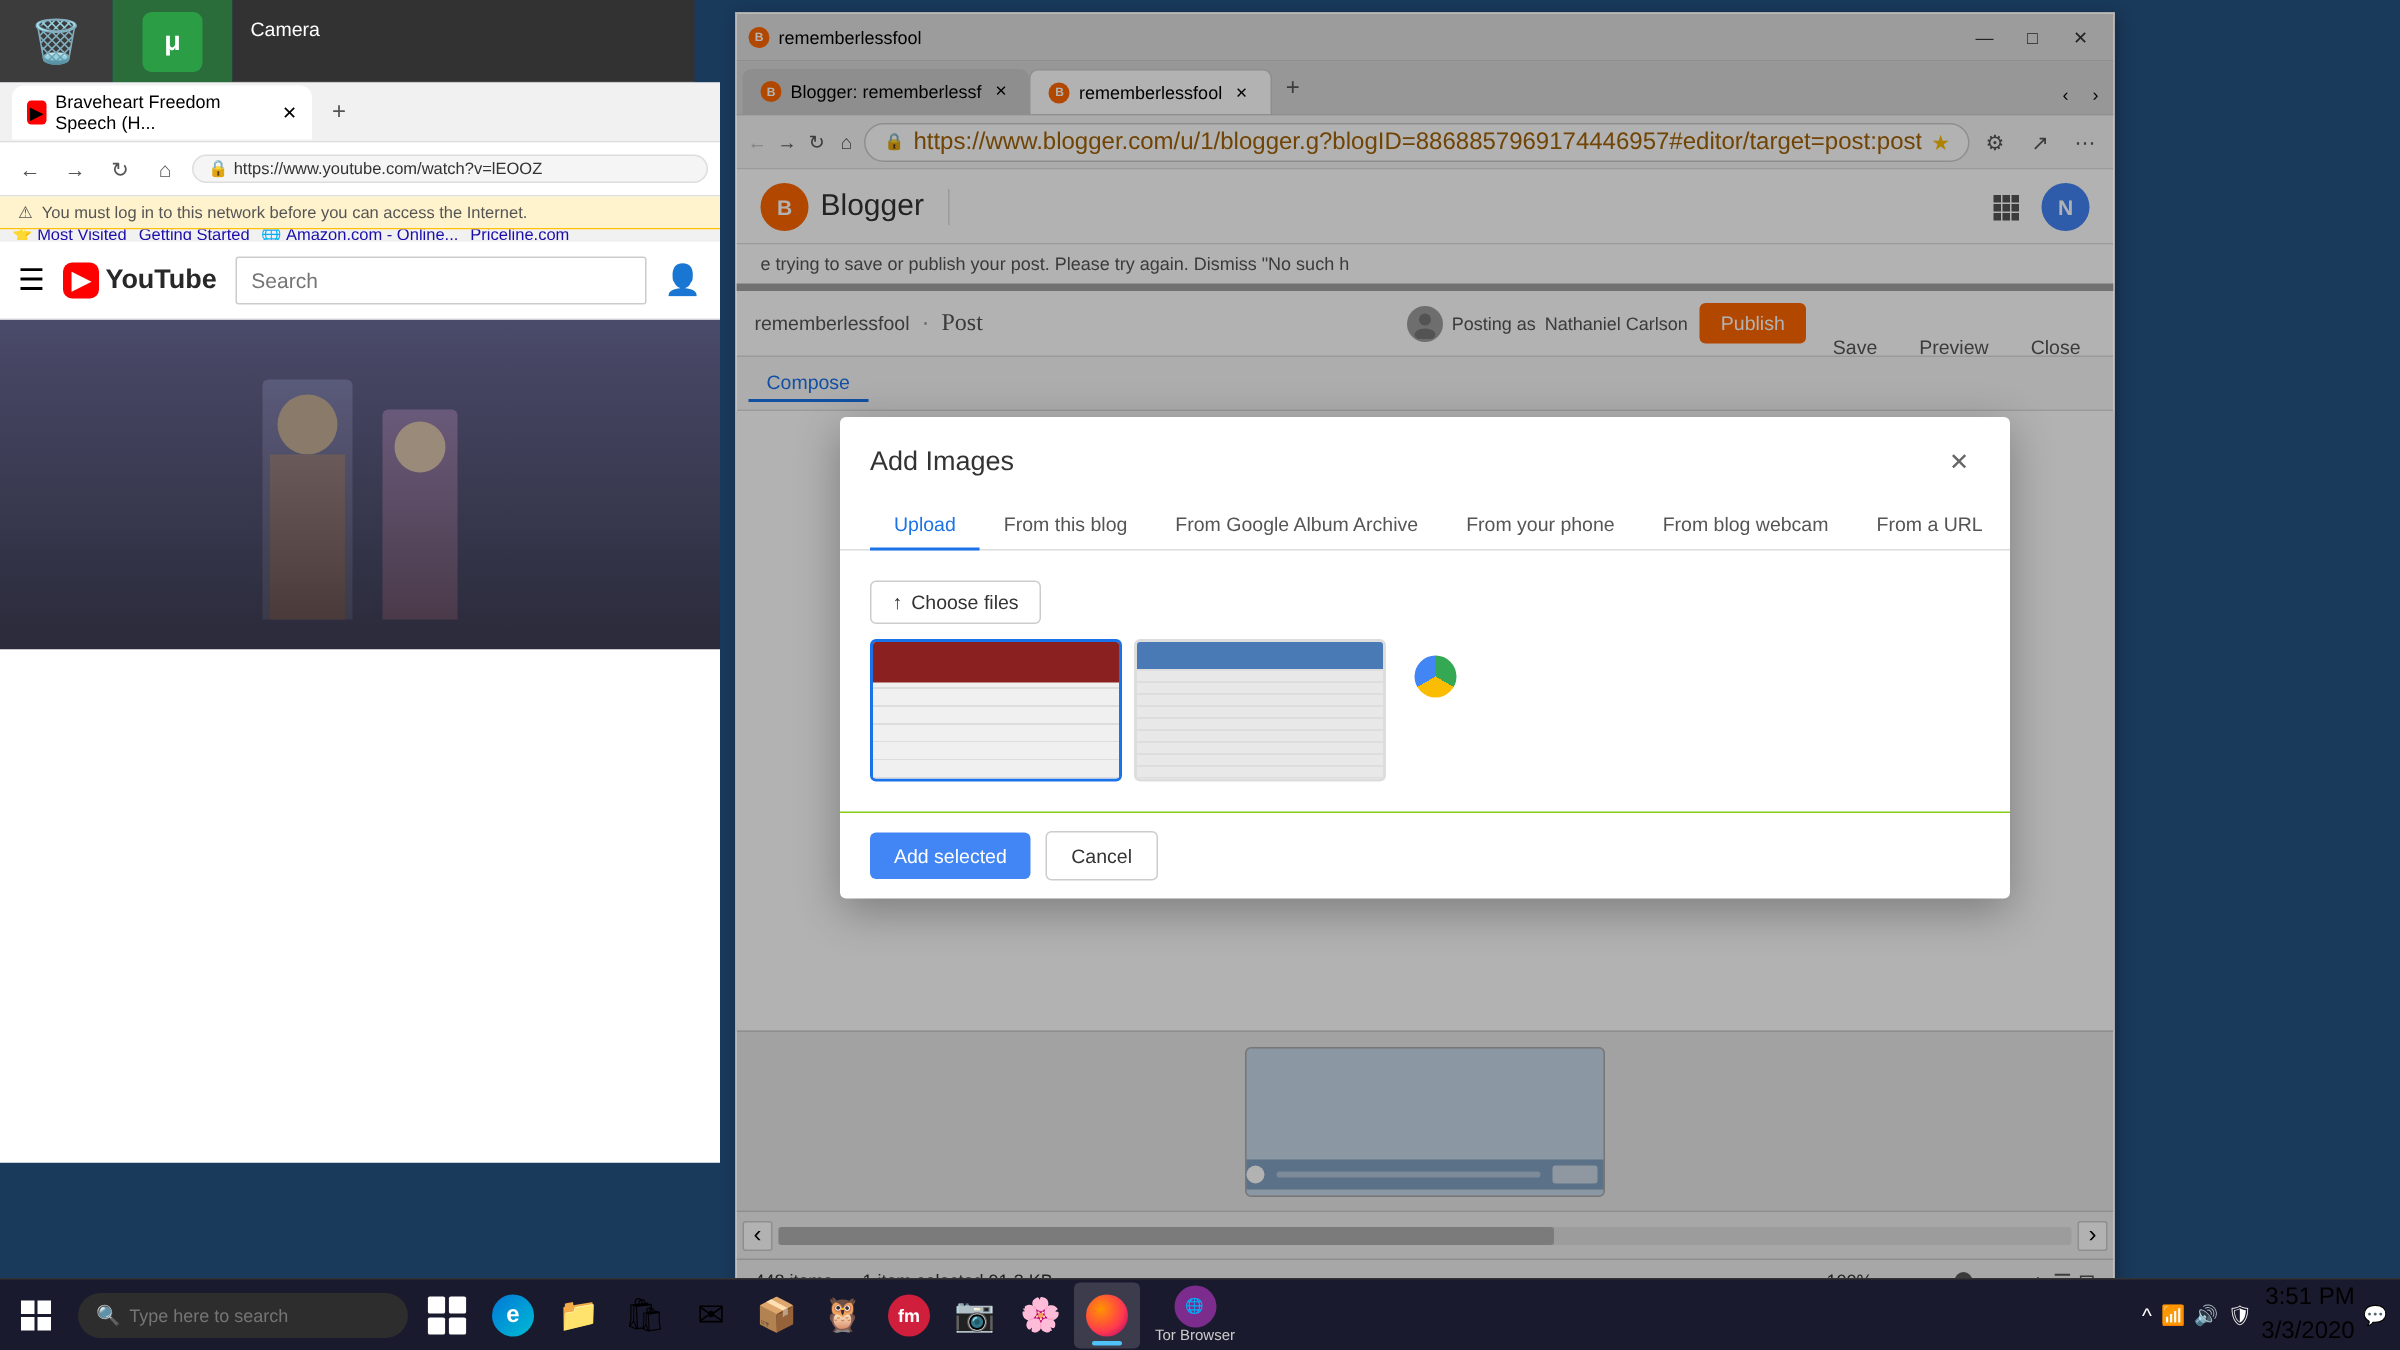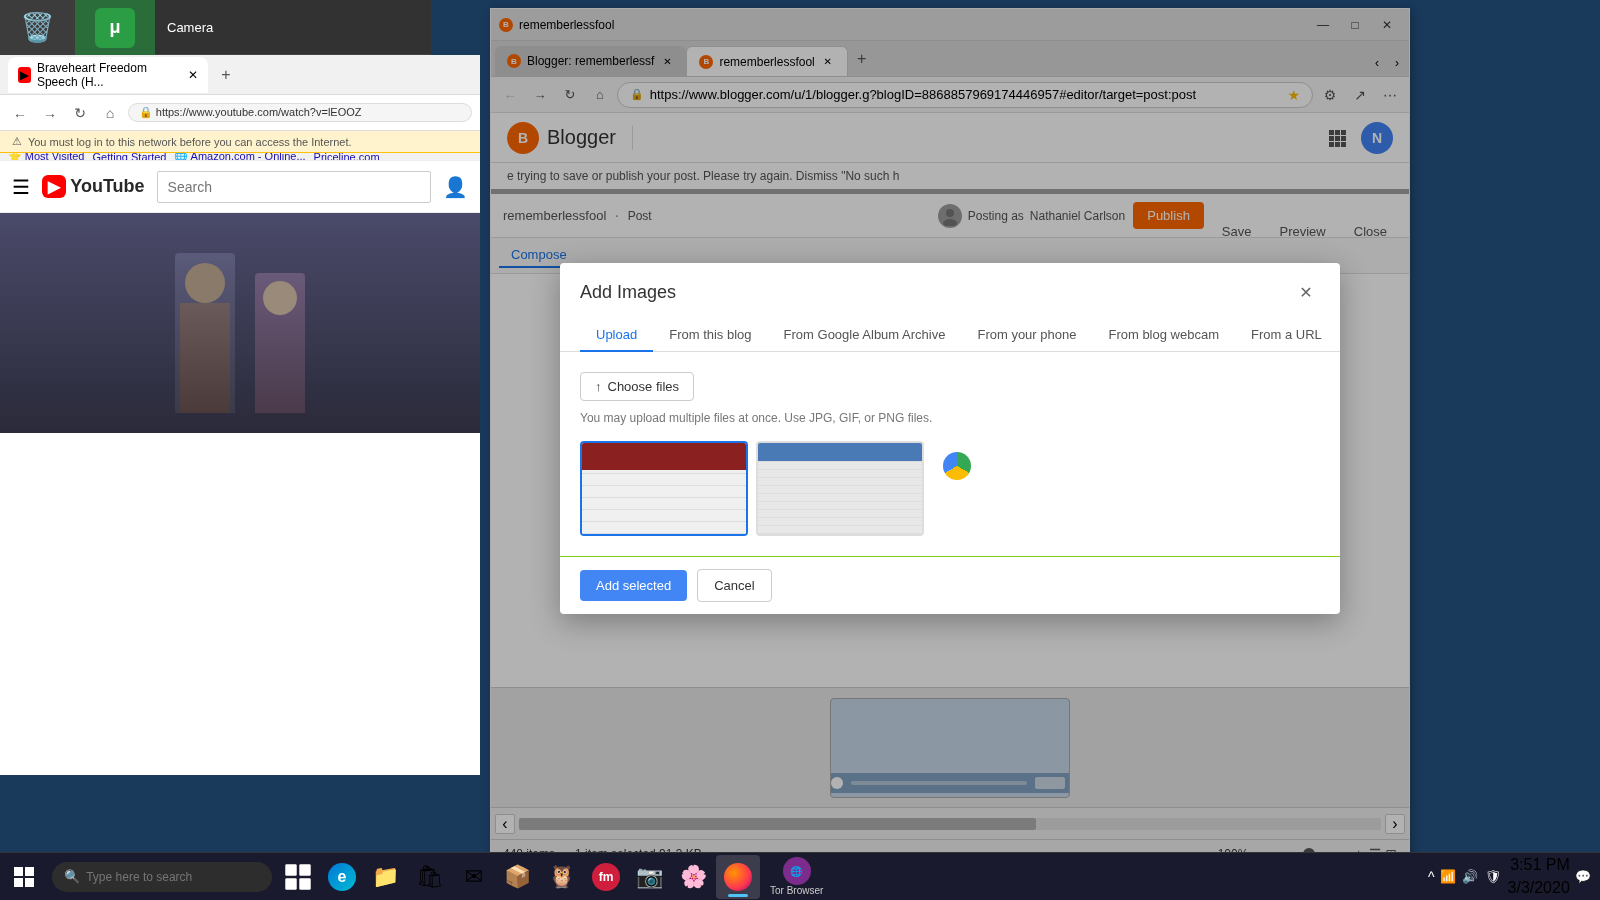--- a/index.html
+++ b/index.html
@@ -390,22 +390,22 @@
       border-radius: 13px;
       padding: 0 12px;
       font-size: 12px;
       background: white;
       display: flex;
       align-items: center;
       gap: 6px;
     }
     .bl-url-text {
       flex: 1;
-      font-size: 13px;
-      color: #000000;
+      font-size: 16px;
+      color: #a16207;
       white-space: nowrap;
       overflow: hidden;
     }
     .bl-star-icon { color: #fbbc04; font-size: 14px; cursor: pointer; }
     .bl-toolbar-icons {
       display: flex;
       align-items: center;
       gap: 4px;
     }
     .bl-toolbar-icon {
@@ -506,22 +506,23 @@
       align-items: center;
       padding: 0 12px;
       gap: 8px;
     }
     .bl-post-name {
       font-size: 13px;
       color: #555;
     }
     .bl-post-dot { color: #999; }
     .bl-post-mode {
-      font-size: 12px;
-      color: #555;
+      font-size: 16px;
+      color: #555;
+      font-family: Liberation Serif, serif;
     }
     .bl-spacer { flex: 1; }
     .bl-posting-as {
       display: flex;
       align-items: center;
       gap: 6px;
       font-size: 12px;
       color: #555;
     }
     .bl-post-avatar {
@@ -862,27 +863,26 @@
       height: 28px;
       background: radial-gradient(circle at 35% 35%, #ff9500 0%, #ff3750 60%, #930072 100%);
       border-radius: 50%;
     }
 
     
     .camera-app {
       position: absolute;
       top: 0;
       left: 155px;
-      width: 276px;
+      width: 308px;
       height: 55px;
       background: #323232;
       z-index: 8;
       display: flex;
-      align-items: center;
-      padding: 0 12px;
+      padding: 12px 12px;
       border-bottom: 1px solid #444;
     }
     .camera-title { color: white; font-size: 13px; }
 
     
     .utorrent-area {
       position: absolute;
       top: 0;
       left: 75px;
       width: 80px;
@@ -1093,21 +1093,20 @@
           <div class="dialog-tab">From Google Album Archive</div>
           <div class="dialog-tab">From your phone</div>
           <div class="dialog-tab">From blog webcam</div>
           <div class="dialog-tab">From a URL</div>
         </div>
         <div class="dialog-body">
           <button class="choose-files-btn">
             <span>↑</span>
             <span>Choose files</span>
           </button>
-          <div class="upload-note">You may upload multiple files at once. Use JPG, GIF, or PNG files.</div>
           <div class="image-grid">
             <div class="image-thumb selected">
               <div class="image-thumb-inner thumb-1"></div>
             </div>
             <div class="image-thumb">
               <div class="image-thumb-inner thumb-2"></div>
             </div>
             <div style="display:flex;align-items:center;justify-content:center;width:50px;height:50px;">
               <div class="loading-spinner"></div>
             </div>

